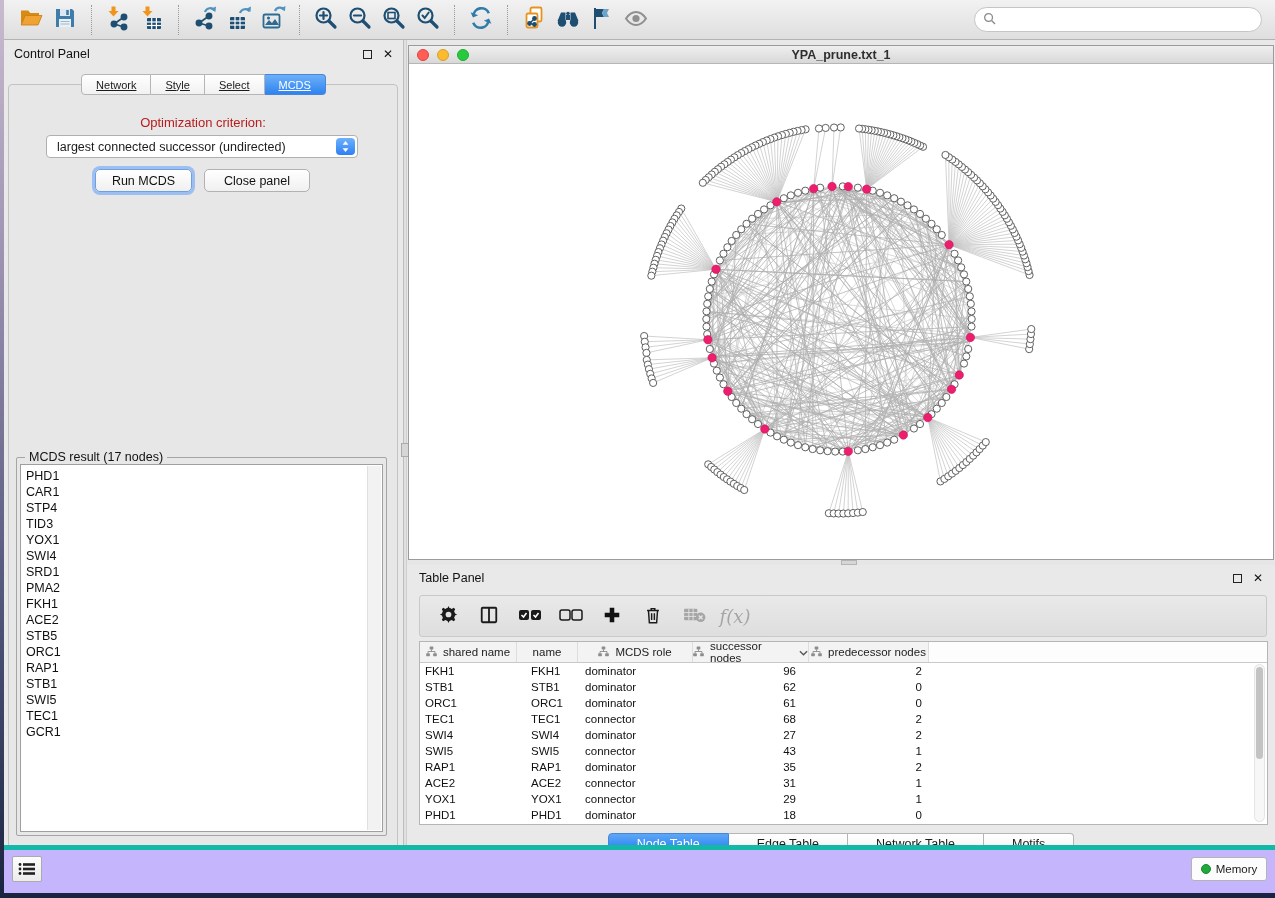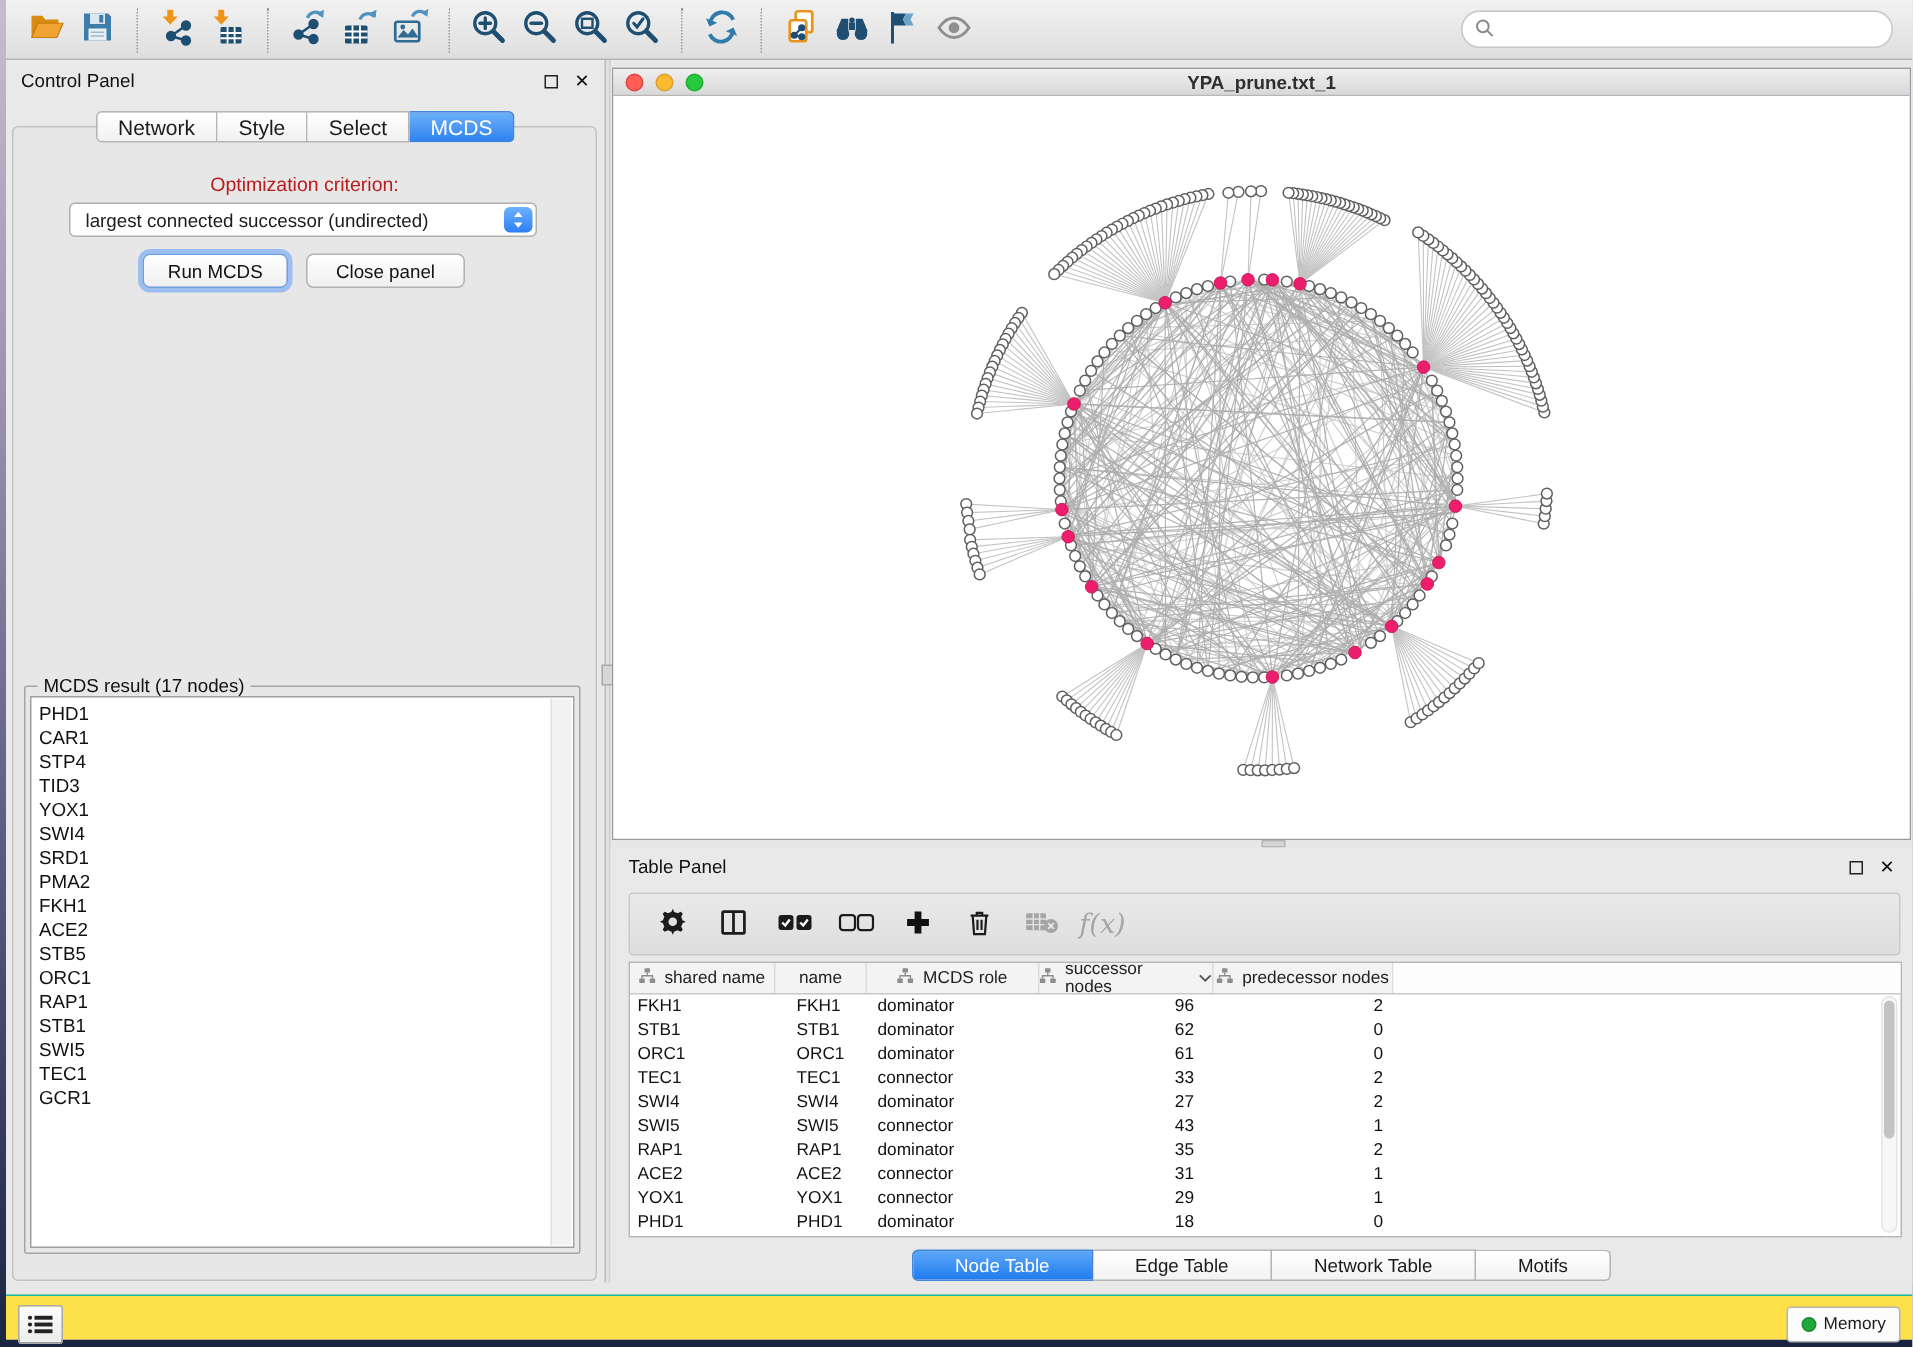--- a/index.html
+++ b/index.html
@@ -28,21 +28,21 @@
   
   .control-panel { position:absolute; left:0; top:0; bottom:0; width:399px; background:#e9e9e9; }
   .cp-header { height:28px; display:flex; align-items:center; padding:0 10px; }
   .panel-title { font-size:12.5px; color:#111; }
   .panel-icons { margin-left:auto; display:flex; align-items:center; gap:11px; }
   .float-icon { width:9px; height:9px; border:1.5px solid #222; display:inline-block; }
   .close-icon { font-size:12px; font-weight:800; color:#111; line-height:9px; }
 
   .cp-tabs { position:absolute; left:0; top:34px; width:100%; display:flex; justify-content:center; z-index:3; }
   .cp-tab { height:21px; padding:0 14px; background:linear-gradient(#fff,#f1f1f1);
-    border:1px solid #b5b5b5; border-left:none; font-size:14px; display:flex; align-items:center; }
+    border:1px solid #b5b5b5; border-left:none; font-size:11px; display:flex; align-items:center;text-decoration:underline; }
   .cp-tab:first-child { border-left:1px solid #b5b5b5; border-radius:4px 0 0 4px; }
   .cp-tab:last-child { border-radius:0 4px 4px 0; }
   .cp-tab.active { background:linear-gradient(#6cb0f8,#2f83f0); color:#fff; border-color:#4a86d8; }
 
   .cp-body { position:absolute; left:4px; top:44px; width:390px; bottom:1px;
     background:#e7e7e7; border:1px solid #c2c2c2; border-radius:4px; }
   .opt-label { position:absolute; top:30px; width:100%; text-align:center; font-size:13px; color:#b91c1c; }
   .criterion { position:absolute; left:37px; top:50px; width:312px; height:23px; background:#fff;
     border:1px solid #b0b0b0; border-radius:4px; display:flex; align-items:center; padding-left:10px;
     font-size:12.5px; }
@@ -112,22 +112,22 @@
     border-radius:5px; }
 
   .tp-tabs { position:absolute; left:0; right:0; top:268px; display:flex; justify-content:center; }
   .tp-tab { height:21px; padding:0 28px; background:linear-gradient(#fff,#f2f2f2);
     border:1px solid #b5b5b5; border-left:none; font-size:12.5px; display:flex; align-items:center; }
   .tp-tab:first-child { border-left:1px solid #b5b5b5; border-radius:4px 0 0 4px; }
   .tp-tab:last-child { border-radius:0 4px 4px 0; }
   .tp-tab.active { background:linear-gradient(#5ea7f7,#1f7cf0); color:#fff; border-color:#4a86d8; }
 
   
-  .status-bar { position:absolute; left:0; right:0; bottom:0; height:30px; background:#fde047;
-    border-top:1px solid #14b8a6; }
+  .status-bar { position:absolute; left:0; right:0; bottom:0; height:48px; background:#c4b5fd;
+    border-top:5px solid #14b8a6; }
   .list-btn { position:absolute; left:8px; top:6px; width:30px; height:26px;
     background:linear-gradient(#fdfdfd,#ececec); border:1px solid #ababab; border-radius:2px;
     display:flex; align-items:center; justify-content:center; }
   .memory-btn { position:absolute; right:8px; top:7px; width:76px; height:24px; background:#fcfcfc;
     border:1px solid #b4b4b4; border-radius:3px; display:flex; align-items:center; justify-content:center;
     gap:5px; font-size:11.5px; }
   .mem-dot { width:10px; height:10px; border-radius:50%; background:#1fa83c; border:1px solid #168a2e; }
 </style>
 </head>
 <body>
@@ -1349,21 +1349,21 @@
                 <div class="td" style="width: 97px; text-align: left; padding-left: 5px;">ORC1</div>
                 <div class="td" style="width: 61px; text-align: left; padding-left: 14px;">ORC1</div>
                 <div class="td" style="width: 115px; text-align: left; padding-left: 7px;">dominator</div>
                 <div class="td" style="width: 116px; text-align: right; padding-right: 13px;">61</div>
                 <div class="td" style="width: 120px; text-align: right; padding-right: 7px;">0</div>
               </div>
               <div class="tr">
                 <div class="td" style="width: 97px; text-align: left; padding-left: 5px;">TEC1</div>
                 <div class="td" style="width: 61px; text-align: left; padding-left: 14px;">TEC1</div>
                 <div class="td" style="width: 115px; text-align: left; padding-left: 7px;">connector</div>
-                <div class="td" style="width: 116px; text-align: right; padding-right: 13px;">33</div>
+                <div class="td" style="width: 116px; text-align: right; padding-right: 13px;">68</div>
                 <div class="td" style="width: 120px; text-align: right; padding-right: 7px;">2</div>
               </div>
               <div class="tr">
                 <div class="td" style="width: 97px; text-align: left; padding-left: 5px;">SWI4</div>
                 <div class="td" style="width: 61px; text-align: left; padding-left: 14px;">SWI4</div>
                 <div class="td" style="width: 115px; text-align: left; padding-left: 7px;">dominator</div>
                 <div class="td" style="width: 116px; text-align: right; padding-right: 13px;">27</div>
                 <div class="td" style="width: 120px; text-align: right; padding-right: 7px;">2</div>
               </div>
               <div class="tr">

